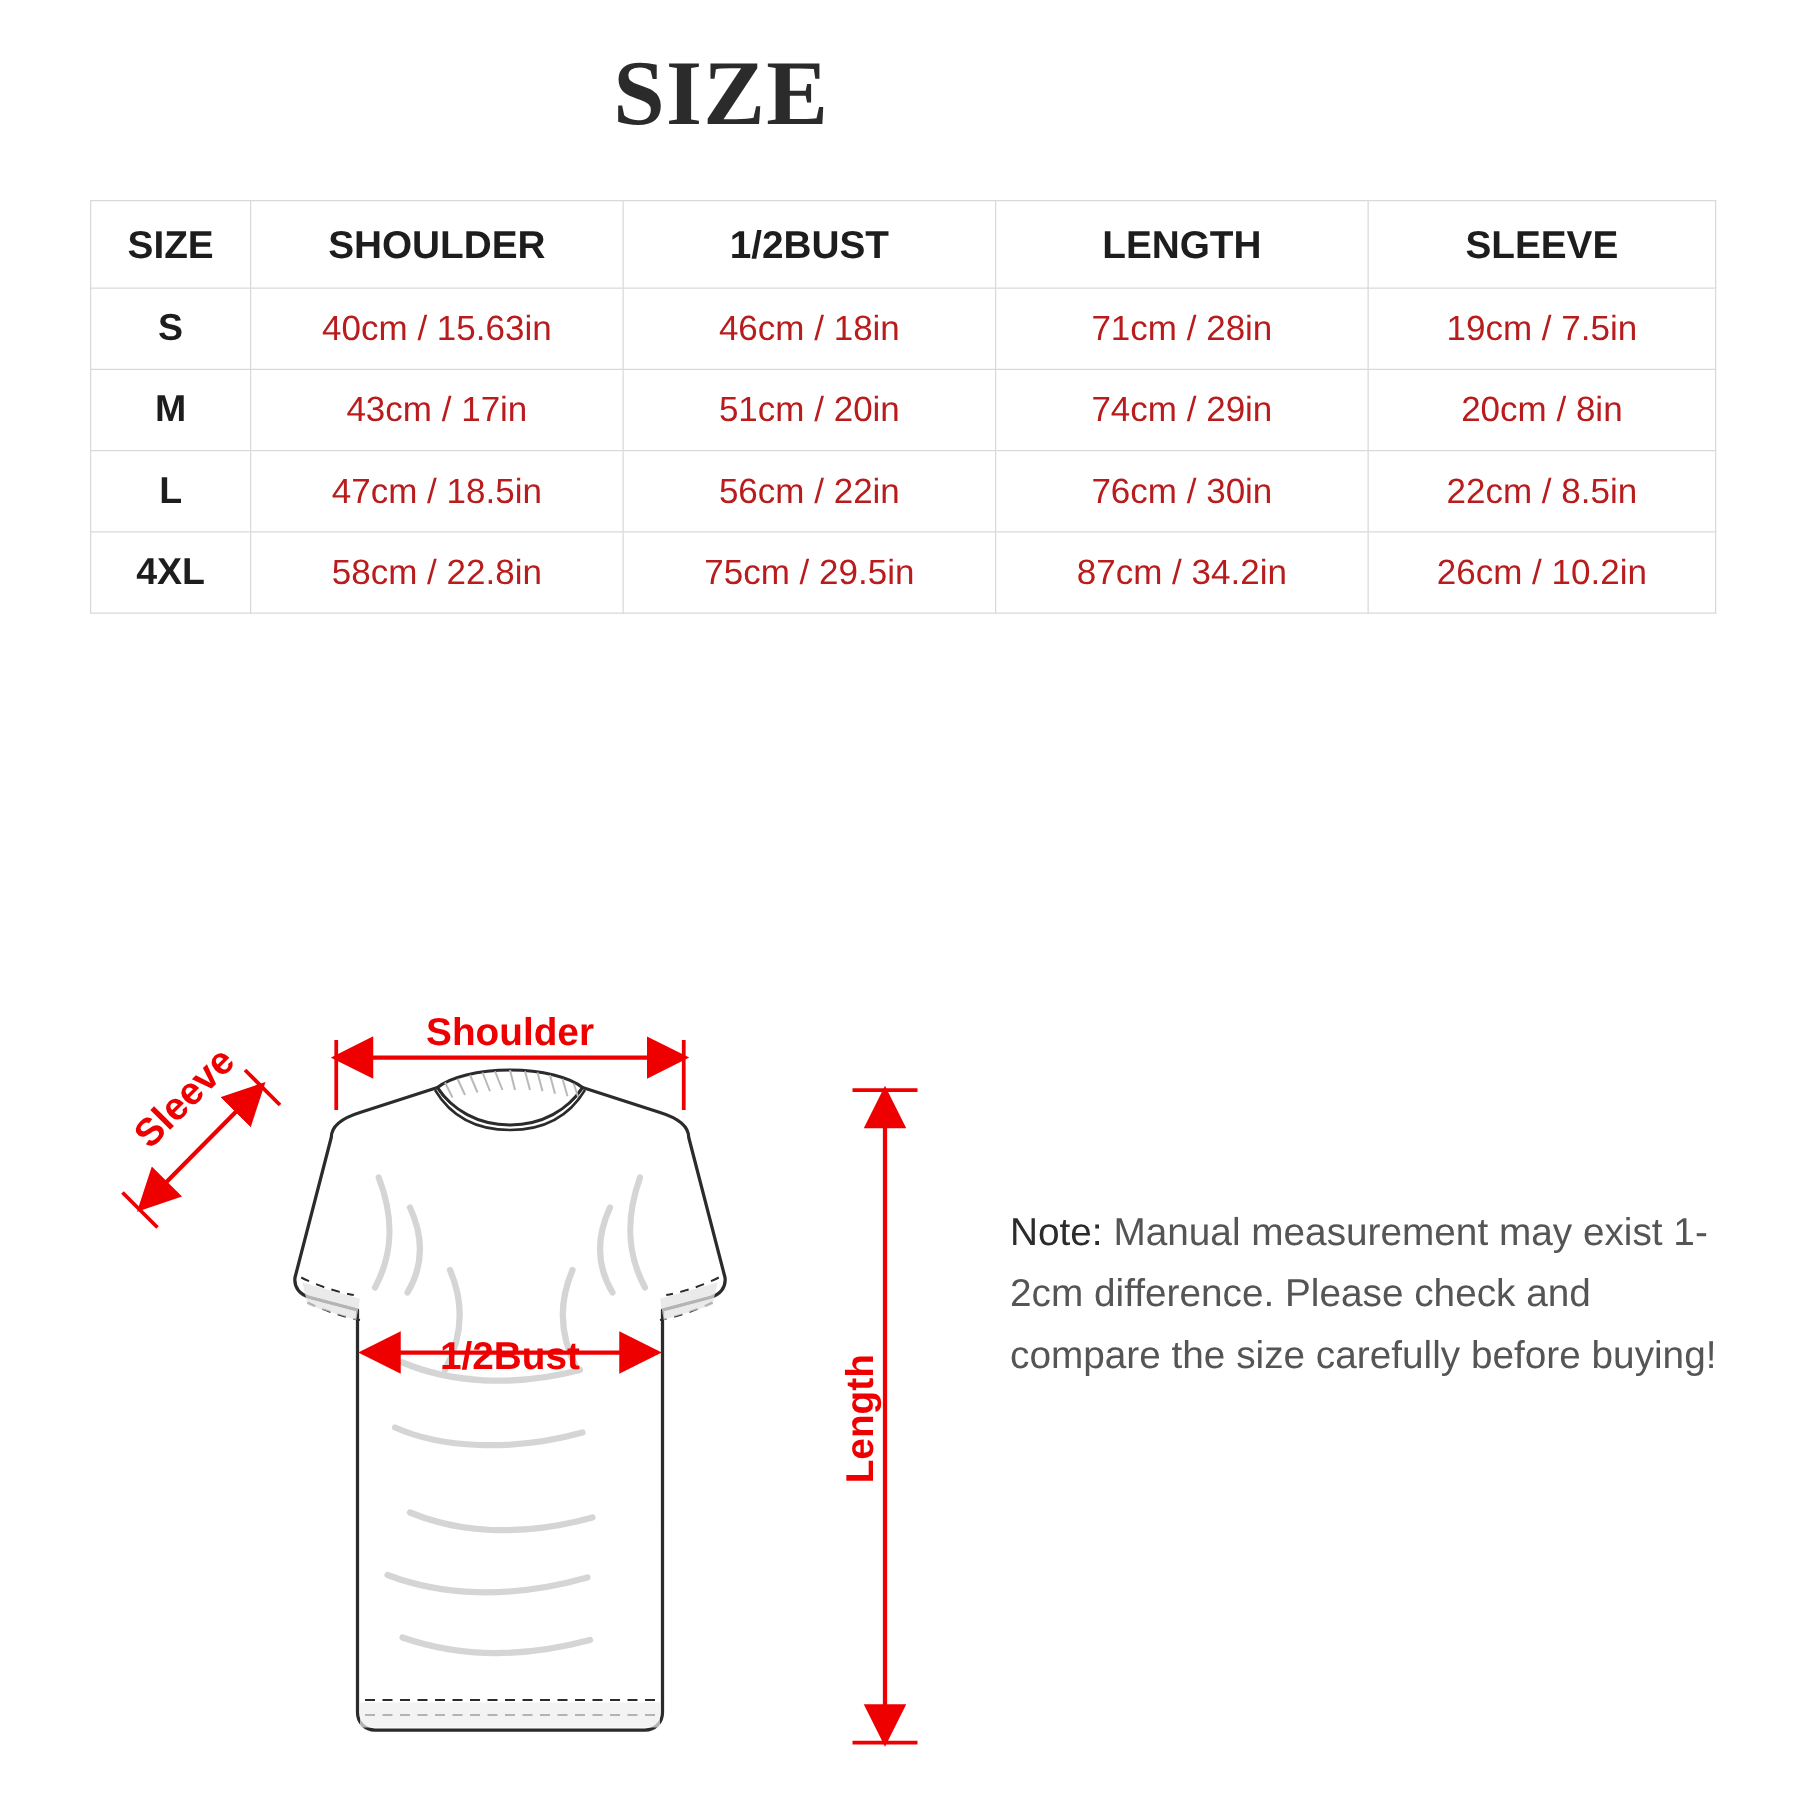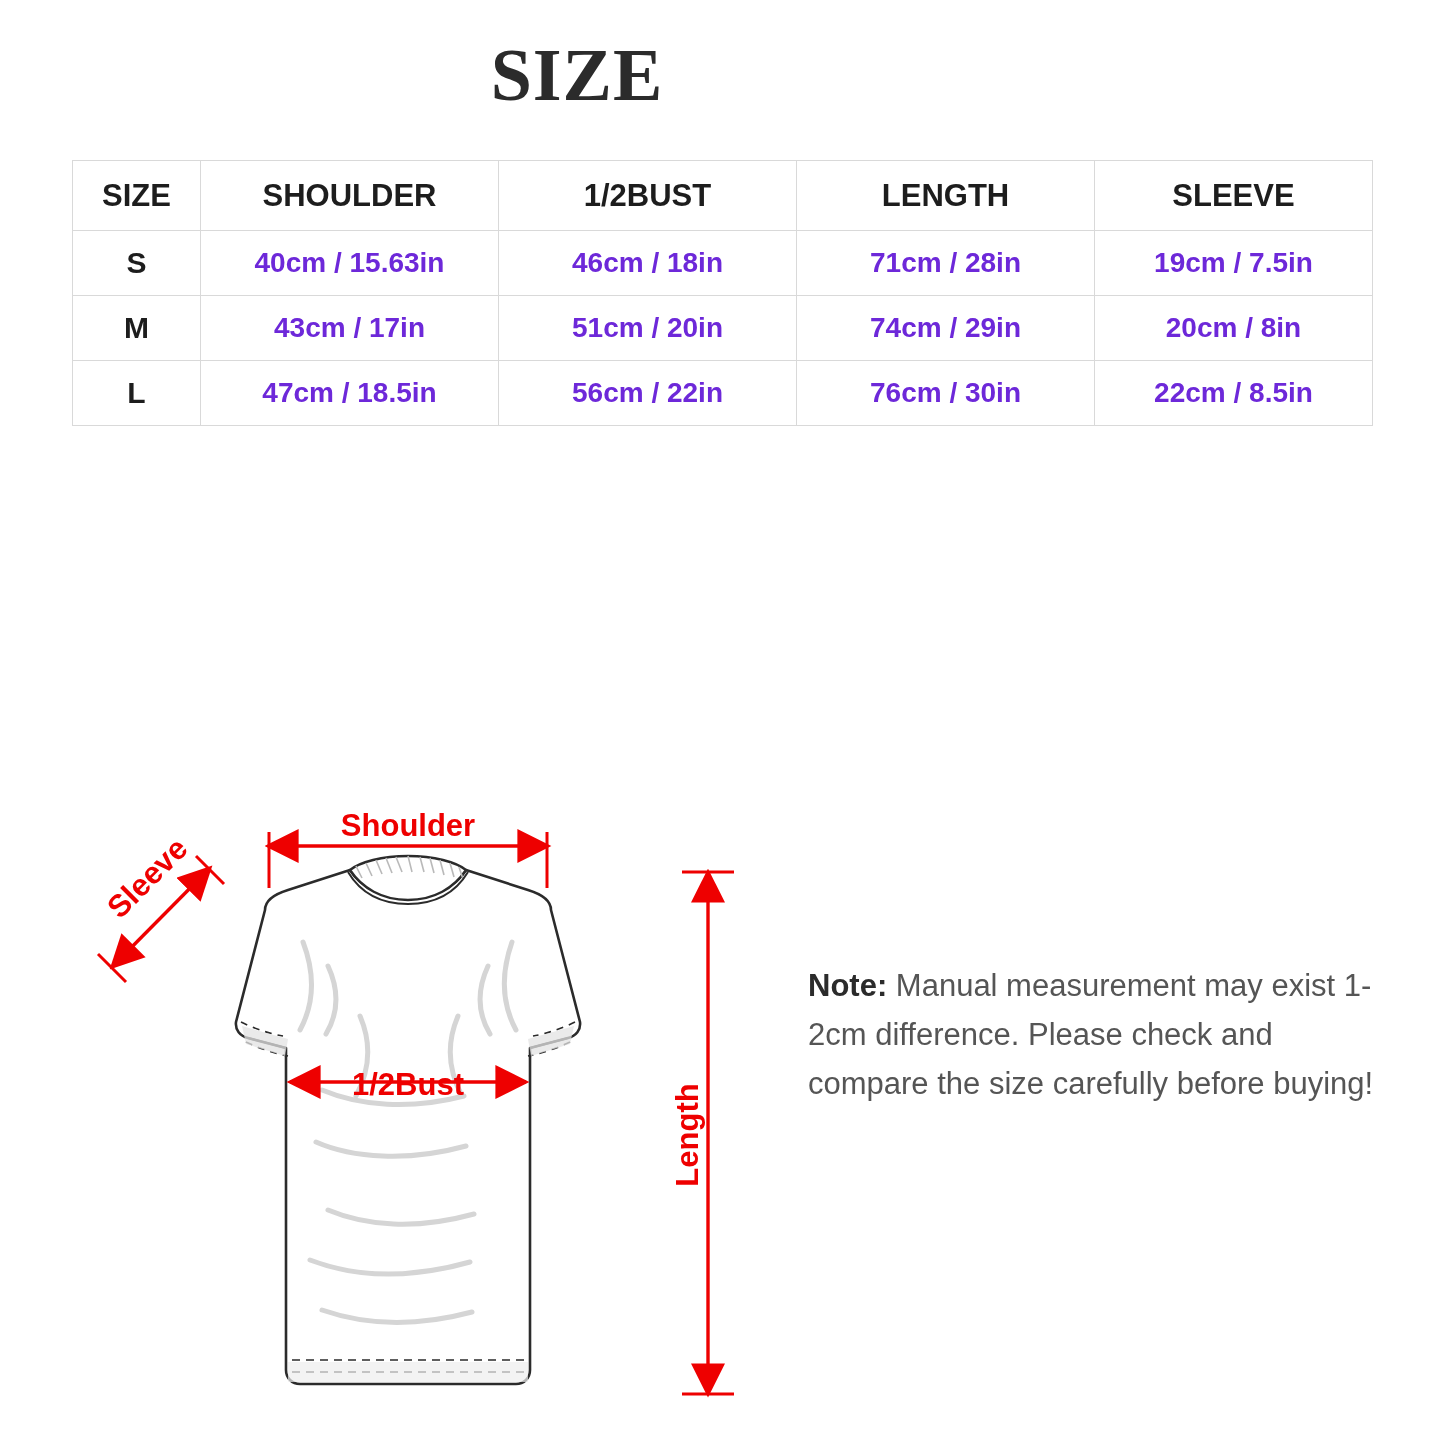--- a/index.html
+++ b/index.html
@@ -54,22 +54,22 @@
     color: #1d1d1d;
     height: 70px;
   }
   table.size-table tbody td.sz {
     font-size: 30px;
     font-weight: 700;
     color: #1d1d1d;
   }
   table.size-table tbody td.val {
     font-size: 28px;
-    font-weight: 700;
-    color: #6d28d9;
+    font-weight: 400;
+    color: #b91c1c;
   }
 
   
   .diagram {
     position: absolute;
     left: 60px;
     top: 790px;
     width: 720px;
     height: 620px;
   }
@@ -78,21 +78,21 @@
   
   .note {
     position: absolute;
     left: 808px;
     top: 962px;
     width: 570px;
     font-size: 31px;
     line-height: 1.58;
     color: #555555;
   }
-  .note b { color: #2b2b2b; font-weight: 700; }
+  .note b { color: #2b2b2b; font-weight: 400; }
 </style>
 </head>
 <body>
 
 <div class="page">
 
   <div class="title">SIZE</div>
 
   <div class="table-wrap">
     <table class="size-table">
@@ -126,20 +126,27 @@
           <td class="val">51cm / 20in</td>
           <td class="val">74cm / 29in</td>
           <td class="val">20cm / 8in</td>
         </tr>
         <tr>
           <td class="sz">L</td>
           <td class="val">47cm / 18.5in</td>
           <td class="val">56cm / 22in</td>
           <td class="val">76cm / 30in</td>
           <td class="val">22cm / 8.5in</td>
+        </tr>
+        <tr>
+          <td class="sz">4XL</td>
+          <td class="val">58cm / 22.8in</td>
+          <td class="val">75cm / 29.5in</td>
+          <td class="val">87cm / 34.2in</td>
+          <td class="val">26cm / 10.2in</td>
         </tr>
       </tbody>
     </table>
   </div>
 
   <div class="diagram">
     <svg width="720" height="620" viewBox="0 0 720 620">
       <defs>
         <marker id="arrR" markerWidth="12" markerHeight="12" refX="9" refY="5" orient="auto">
           <path d="M0,0 L10,5 L0,10 z" fill="#ee0000"></path>

